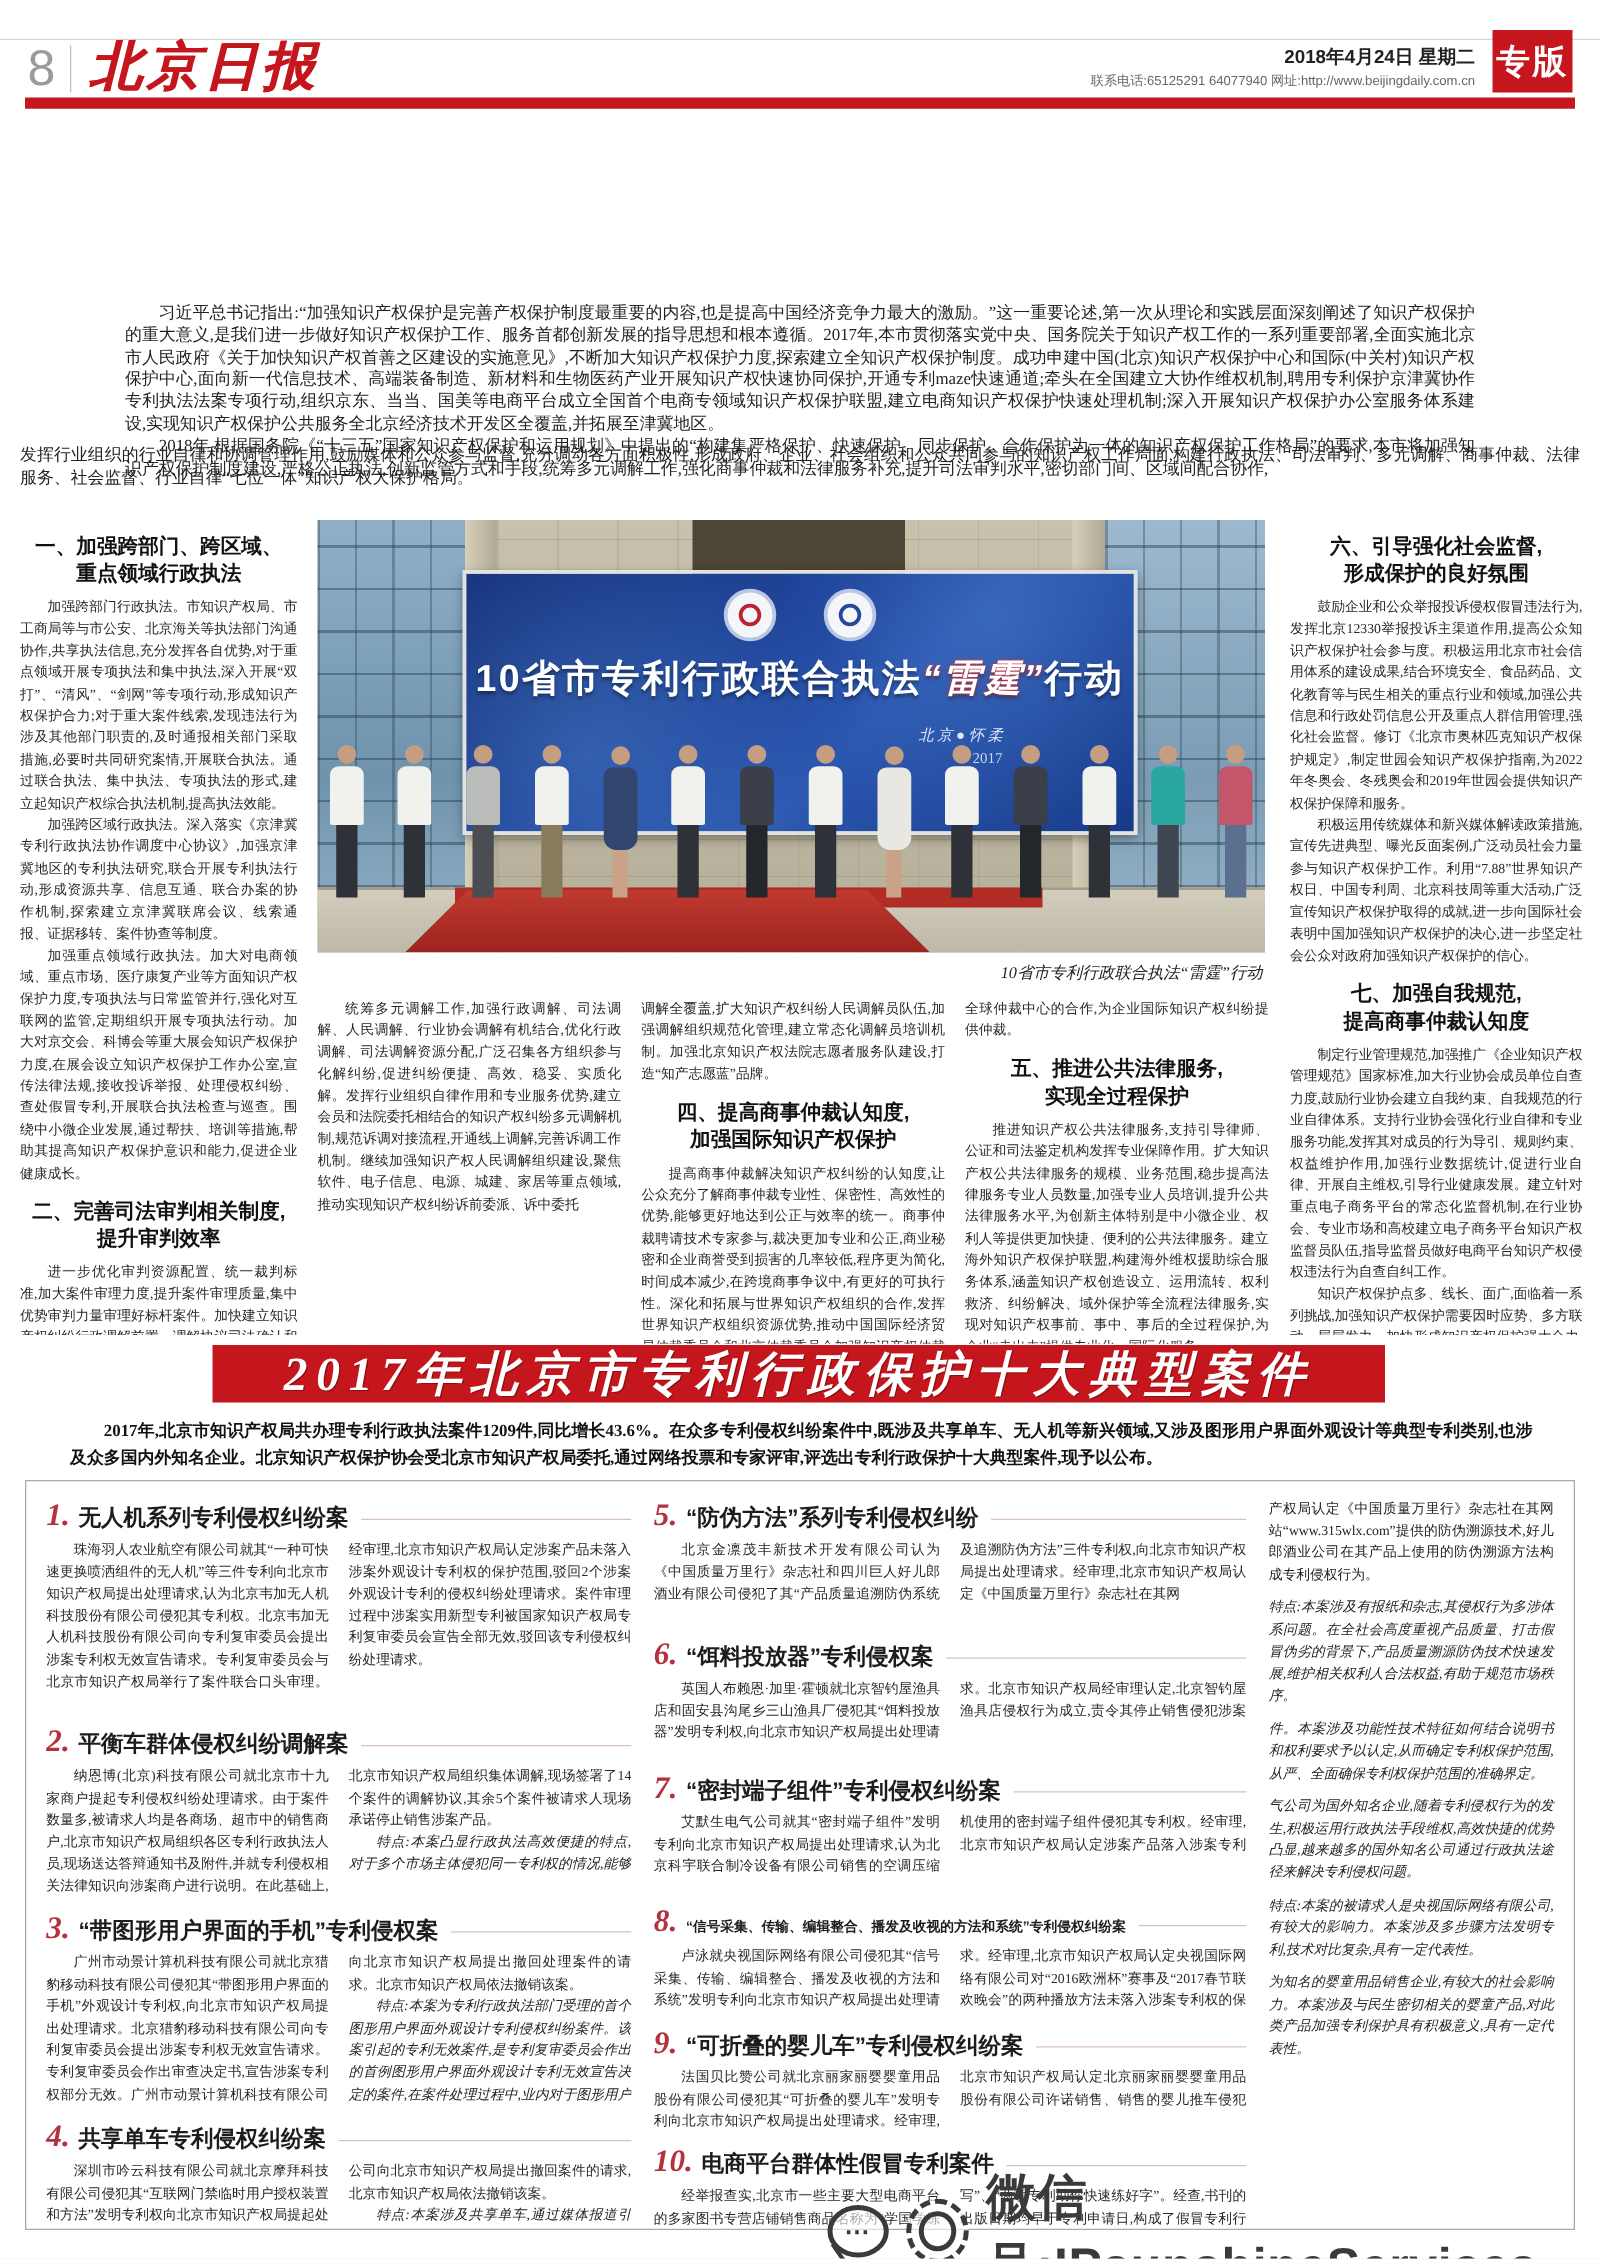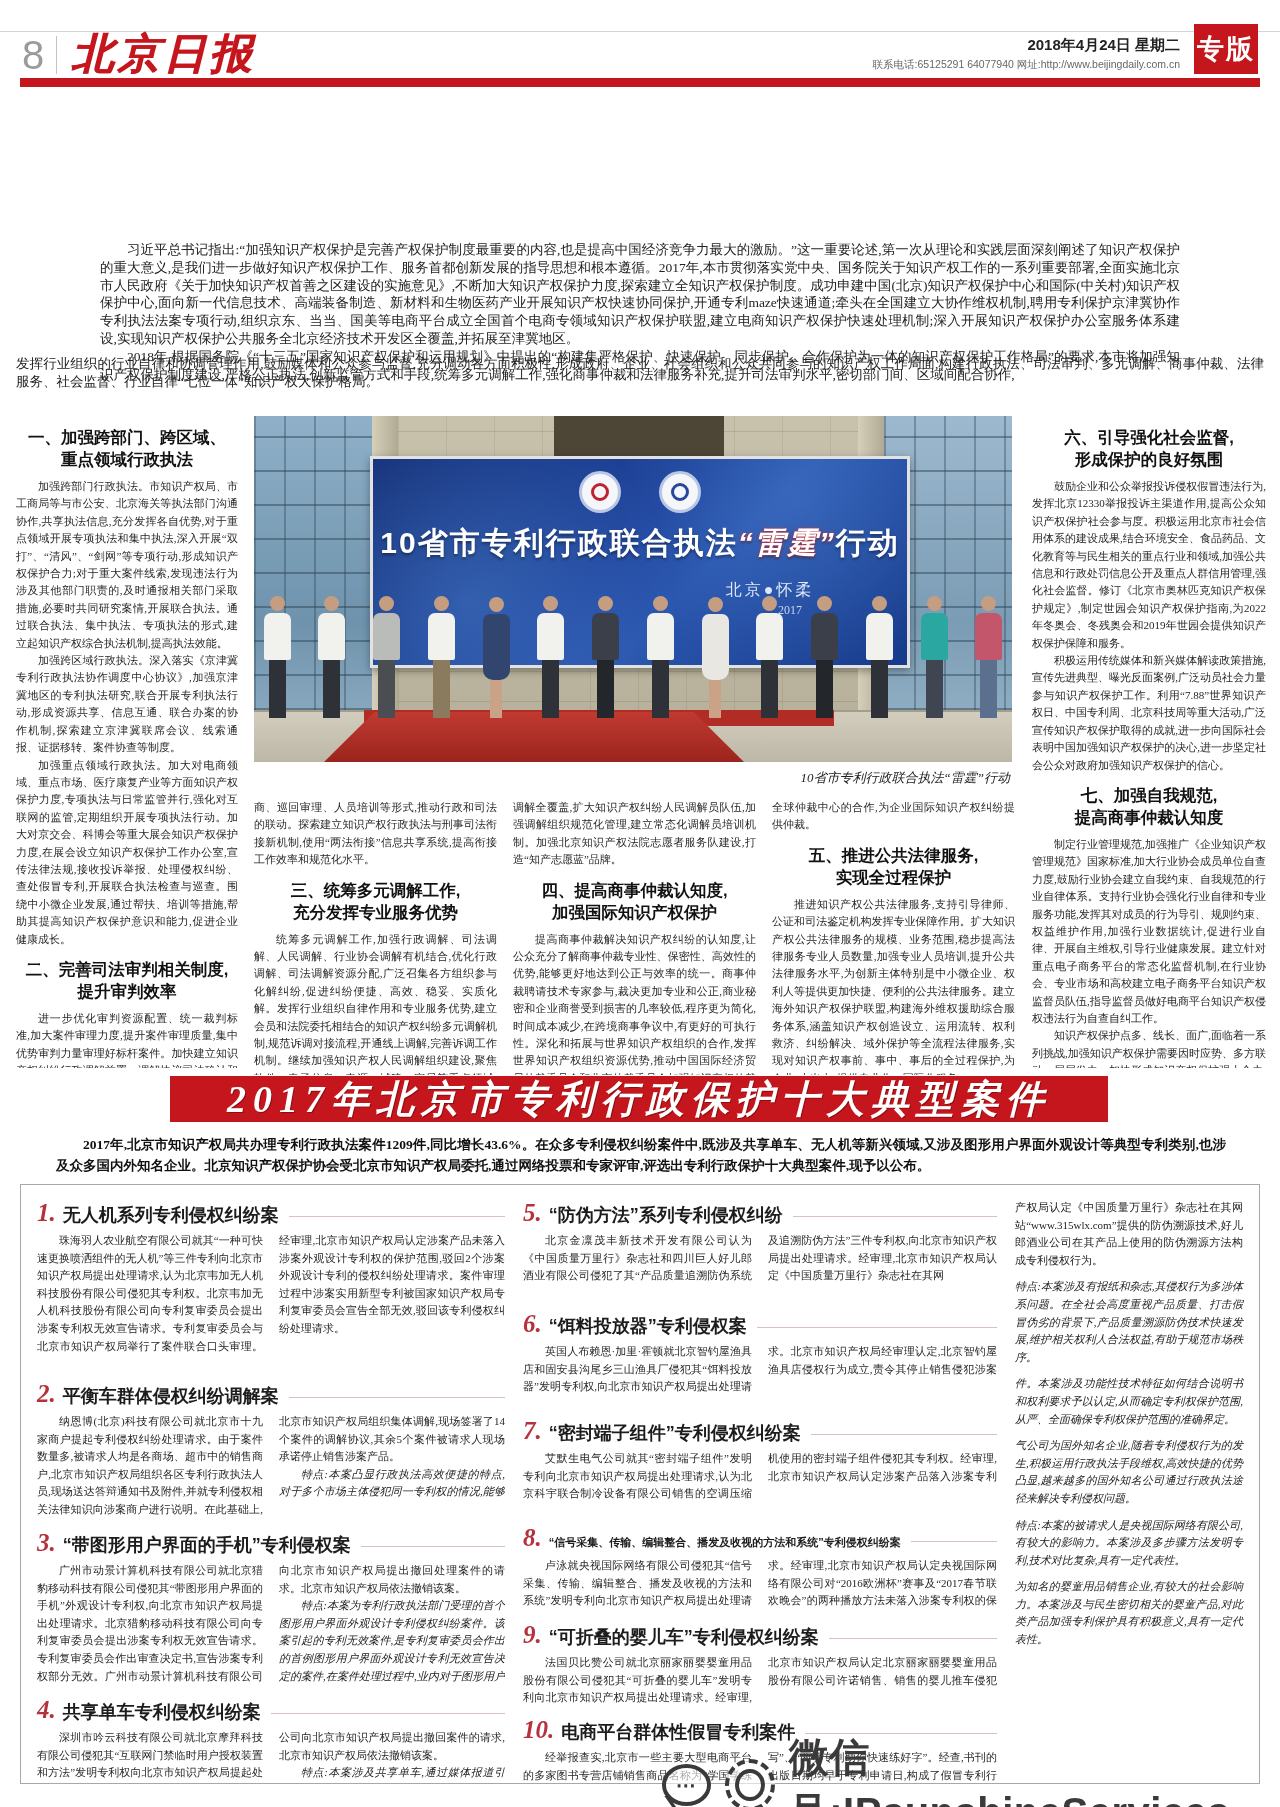--- a/index.html
+++ b/index.html
@@ -65,21 +65,21 @@
       linear-gradient(135deg,#142f78 0%, #20469e 45%, #2a55ae 60%, #173a8a 100%);
     box-shadow:0 3px 8px rgba(0,0,0,.35);
     text-align:center; color:#fff;
   }
   .board-logos { display:flex; justify-content:center; gap:38px; margin-top:12px; }
   .blogo { width:42px; height:42px; border-radius:50%; background:#f4f6fa; border:3px solid #b9c6e4; position:relative; }
   .blogo::after { content:""; position:absolute; inset:9px; border-radius:50%; border:3px solid #27479b; }
   .blogo.red::after { border-color:#b23; }
   .board-title { font-size:30px; font-weight:bold; font-family:"Liberation Sans",sans-serif; letter-spacing:2px; margin-top:10px; text-shadow:0 2px 3px rgba(0,0,0,.4); }
   .storm { font-style:italic; color:#fff; text-shadow:0 0 3px #e33, 0 2px 3px rgba(0,0,0,.4); }
-  .board-sub { font-size:16px; letter-spacing:3px; color:#dfe7fb; margin-top:16px; padding-left:260px; }
+  .board-sub { font-size:12px; letter-spacing:3px; color:#dfe7fb; margin-top:16px; padding-left:260px;font-style:italic; }
   .board-year { font-size:12px; color:#c9d4f2; padding-left:300px; margin-top:2px; }
   .fore { position:absolute; left:0; right:0; bottom:0; height:52px; background:linear-gradient(#d2cdbd,#bcb7a6); border-top:2px solid #a39e8c; }
   .carpet { position:absolute; bottom:0; left:70px; width:420px; height:50px; background:linear-gradient(#c03a30,#9c241e); clip-path:polygon(12% 0, 88% 0, 100% 100%, 0 100%); }
   .carpet2 { position:absolute; bottom:36px; left:110px; width:470px; height:16px; background:#b02c24; }
   .people { position:absolute; bottom:44px; left:6px; right:6px; height:152px; display:flex; justify-content:space-between; align-items:flex-end; }
   .person { display:flex; flex-direction:column; align-items:center; width:34px; }
   .head { width:15px; height:15px; border-radius:50%; background:#c59e82; }
   .torso { width:27px; height:47px; border-radius:7px 7px 2px 2px; margin-top:2px; background:#f1f1ee; }
   .legs { width:17px; height:58px; background:#2e3138; }
   .p-gray .torso { background:#b9bcb9; } .p-gray .legs { background:#4a4d52; }
@@ -260,25 +260,20 @@
             <div class="head"></div>
             <div class="torso"></div>
             <div class="legs"></div>
           </div>
       </div>
     </div>
     <div class="caption">10省市专利行政联合执法“雷霆”行动</div>
 
     <div class="subrow">
       <div class="subcol">
-        <p class="bp cont">商、巡回审理、人员培训等形式,推动行政和司法的联动。探索建立知识产权行政执法与刑事司法衔接新机制,使用“两法衔接”信息共享系统,提高衔接工作效率和规范化水平。</p>
-        <div class="sec-h">
-          <div>三、统筹多元调解工作,</div>
-            <div>充分发挥专业服务优势</div>
-        </div>
         <p class="bp">统筹多元调解工作,加强行政调解、司法调解、人民调解、行业协会调解有机结合,优化行政调解、司法调解资源分配,广泛召集各方组织参与化解纠纷,促进纠纷便捷、高效、稳妥、实质化解。发挥行业组织自律作用和专业服务优势,建立会员和法院委托相结合的知识产权纠纷多元调解机制,规范诉调对接流程,开通线上调解,完善诉调工作机制。继续加强知识产权人民调解组织建设,聚焦软件、电子信息、电源、城建、家居等重点领域,推动实现知识产权纠纷诉前委派、诉中委托</p>
       </div>
       <div class="subcol">
         <p class="bp cont">调解全覆盖,扩大知识产权纠纷人民调解员队伍,加强调解组织规范化管理,建立常态化调解员培训机制。加强北京知识产权法院志愿者服务队建设,打造“知产志愿蓝”品牌。</p>
         <div class="sec-h">
           <div>四、提高商事仲裁认知度,</div>
             <div>加强国际知识产权保护</div>
         </div>
         <p class="bp">提高商事仲裁解决知识产权纠纷的认知度,让公众充分了解商事仲裁专业性、保密性、高效性的优势,能够更好地达到公正与效率的统一。商事仲裁聘请技术专家参与,裁决更加专业和公正,商业秘密和企业商誉受到损害的几率较低,程序更为简化,时间成本减少,在跨境商事争议中,有更好的可执行性。深化和拓展与世界知识产权组织的合作,发挥世界知识产权组织资源优势,推动中国国际经济贸易仲裁委员会和北京仲裁委员会加强知识产权仲裁队伍建设,加强与世界知识产权组织</p>
       </div>

